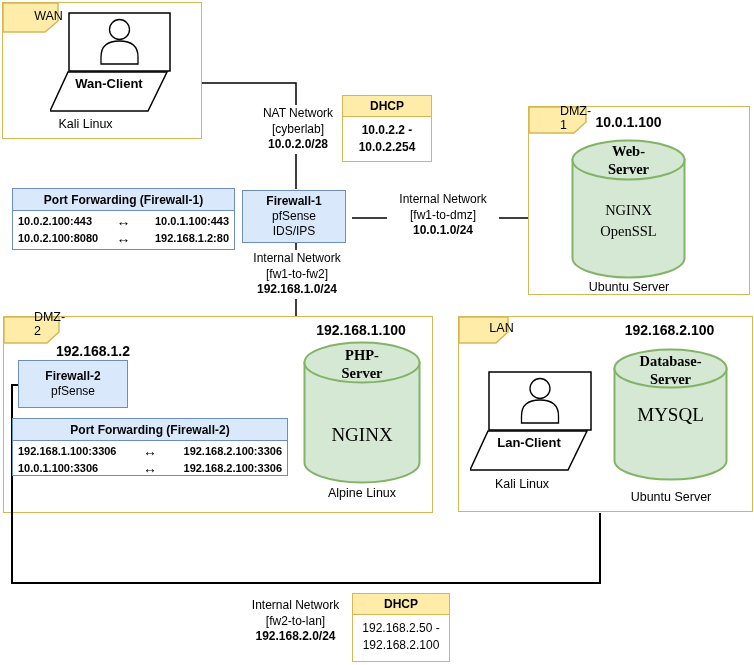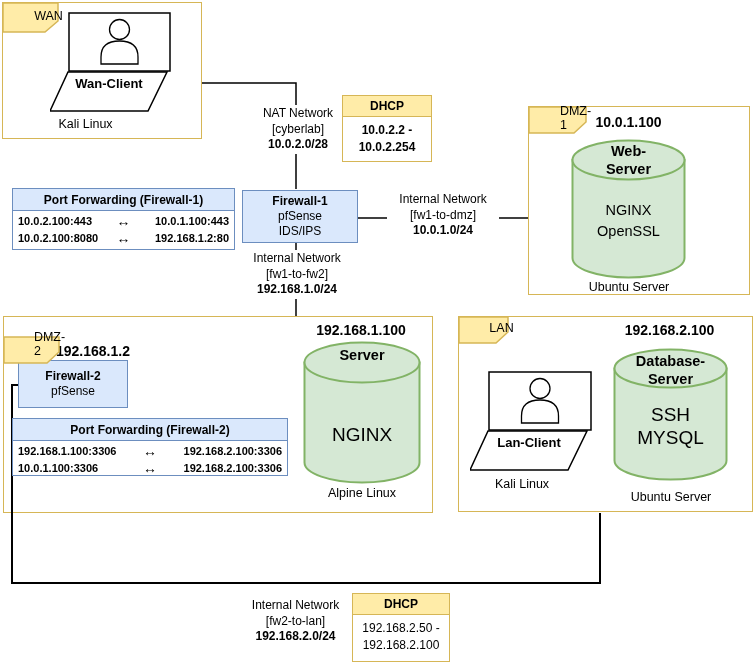--- a/index.html
+++ b/index.html
@@ -58,21 +58,21 @@
   }
   .pf-rows { padding:2px 5px; }
   .pf-row { display:flex; align-items:center; font-weight:bold; font-size:11px; line-height:17px; }
   .pf-row .from { flex:1; text-align:left; }
   .pf-row .arrow { width:30px; text-align:center; font-size:14px; }
   .pf-row .to { flex:1; text-align:right; }
 
   .ip-label { position:absolute; z-index:3; font-size:14px; font-weight:bold; text-align:center; }
   .os-label { position:absolute; z-index:3; font-size:12.5px; text-align:center; }
 
-  .cyl { position:absolute; z-index:3; }
+  .cyl { position:absolute; z-index:3;font-family:Liberation Serif, serif; }
   .cyl svg { display:block; }
   .cyl-title {
     position:absolute; left:0; right:0; text-align:center;
     font-weight:bold; font-size:14.5px; line-height:17.5px;
   }
   .cyl-title span { display:block; }
   .cyl-services { position:absolute; left:0; right:0; text-align:center; }
   .cyl-services span { display:block; }
   .svc-md { font-size:14.5px; line-height:20.5px; }
   .svc-lg { font-size:19px; line-height:23px; }
@@ -107,21 +107,21 @@
     <div class="tab-label">WAN</div>
   </div>
 
   <div class="tab" style="left:528px; top:106px; width:59px; height:28px;">
     <svg width="59" height="28">
       <polygon points="1,1 58,1 58,16 46,27 1,27" fill="#ffeca8" stroke="#d6b656" stroke-width="1.5"></polygon>
     </svg>
     <div class="tab-label">DMZ-1</div>
   </div>
 
-  <div class="tab" style="left:3px; top:336px; width:57px; height:20px;">
+  <div class="tab" style="left:3px; top:316px; width:57px; height:20px;">
     <svg width="57" height="28">
       <polygon points="1,1 56,1 56,16 44,27 1,27" fill="#ffeca8" stroke="#d6b656" stroke-width="1.5"></polygon>
     </svg>
     <div class="tab-label">DMZ-2</div>
   </div>
 
   <div class="tab" style="left:458px; top:316px; width:51px; height:28px;">
     <svg width="51" height="28">
       <polygon points="1,1 50,1 50,16 38,27 1,27" fill="#ffeca8" stroke="#d6b656" stroke-width="1.5"></polygon>
     </svg>
@@ -164,21 +164,21 @@
         <span class="to">10.0.1.100:443</span>
       </div>
       <div class="pf-row">
         <span class="from">10.0.2.100:8080</span>
         <span class="arrow">↔</span>
         <span class="to">192.168.1.2:80</span>
       </div>
     </div>
   </div>
 
-  <div class="fwbox" style="left:242px; top:190px; width:116px; height:53px;">
+  <div class="fwbox" style="left:242px; top:190px; width:104px; height:53px;">
     <div class="fw-name">Firewall-1</div>
     <div>pfSense</div>
     <div>IDS/IPS</div>
   </div>
 
   <div class="net-label" style="left:387px; top:191px; width:112px;">
     <span>Internal Network</span>
     <span>[fw1-to-dmz]</span>
     <span class="cidr">10.0.1.0/24</span>
   </div>
@@ -228,20 +228,21 @@
     </div>
   </div>
 
   <div class="ip-label" style="left:302px; top:322px; width:118px;">192.168.1.100</div>
   <div class="cyl" style="left:303px; top:341px; width:118px; height:143px;">
     <svg width="118" height="143" viewBox="0 0 118 143">
       <path d="M1.5 21.5 L1.5 121.5 A57.5 20 0 0 0 116.5 121.5 L116.5 21.5 Z" fill="#d5e8d4" stroke="#82b366" stroke-width="2"></path>
       <ellipse cx="59" cy="21.5" rx="57.5" ry="20" fill="#d5e8d4" stroke="#82b366" stroke-width="2"></ellipse>
     </svg>
     <div class="cyl-title" style="top:6px;">
+      <span>PHP-</span>
       <span>Server</span>
     </div>
     <div class="cyl-services svc-lg" style="top:82px;">
       <span>NGINX</span>
     </div>
   </div>
   <div class="os-label" style="left:302px; top:486px; width:120px;">Alpine Linux</div>
 
   <div class="laptop" style="left:470px; top:371px; width:122px; height:100px;">
     <svg width="122" height="100" viewBox="0 0 122 100">
@@ -260,21 +261,20 @@
   <div class="cyl" style="left:613px; top:348px; width:115px; height:133px;">
     <svg width="115" height="133" viewBox="0 0 115 133">
       <path d="M1.5 20.5 L1.5 112.5 A56 19 0 0 0 113.5 112.5 L113.5 20.5 Z" fill="#d5e8d4" stroke="#82b366" stroke-width="2"></path>
       <ellipse cx="57.5" cy="20.5" rx="56" ry="19" fill="#d5e8d4" stroke="#82b366" stroke-width="2"></ellipse>
     </svg>
     <div class="cyl-title" style="top:5px;">
       <span>Database-</span>
       <span>Server</span>
     </div>
     <div class="cyl-services svc-lg" style="top:55px;">
-      <span>SSH</span>
       <span>MYSQL</span>
     </div>
   </div>
   <div class="os-label" style="left:612px; top:490px; width:118px;">Ubuntu Server</div>
 
   <div class="net-label" style="left:238px; top:597px; width:115px;">
     <span>Internal Network</span>
     <span>[fw2-to-lan]</span>
     <span class="cidr">192.168.2.0/24</span>
   </div>

